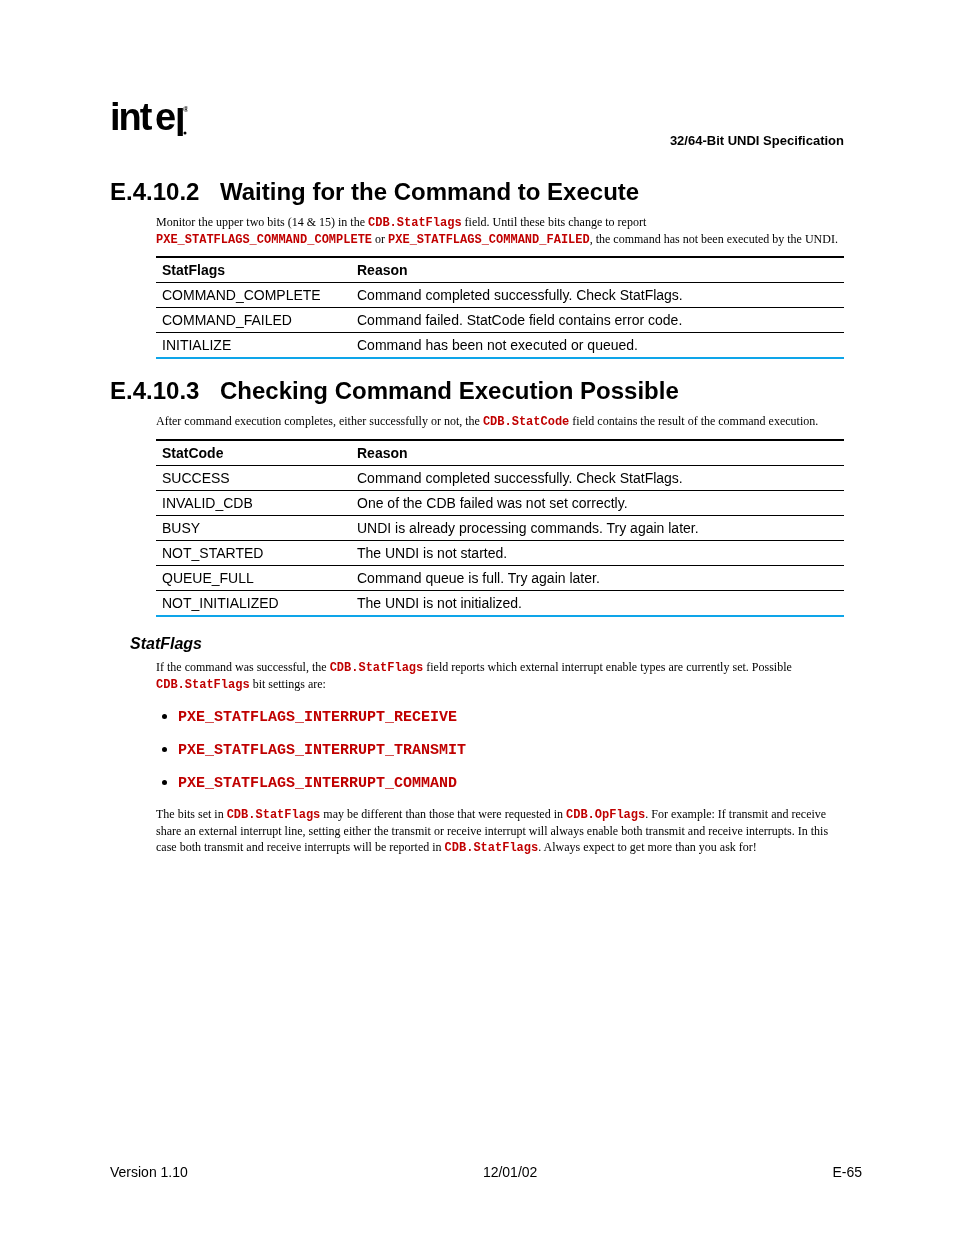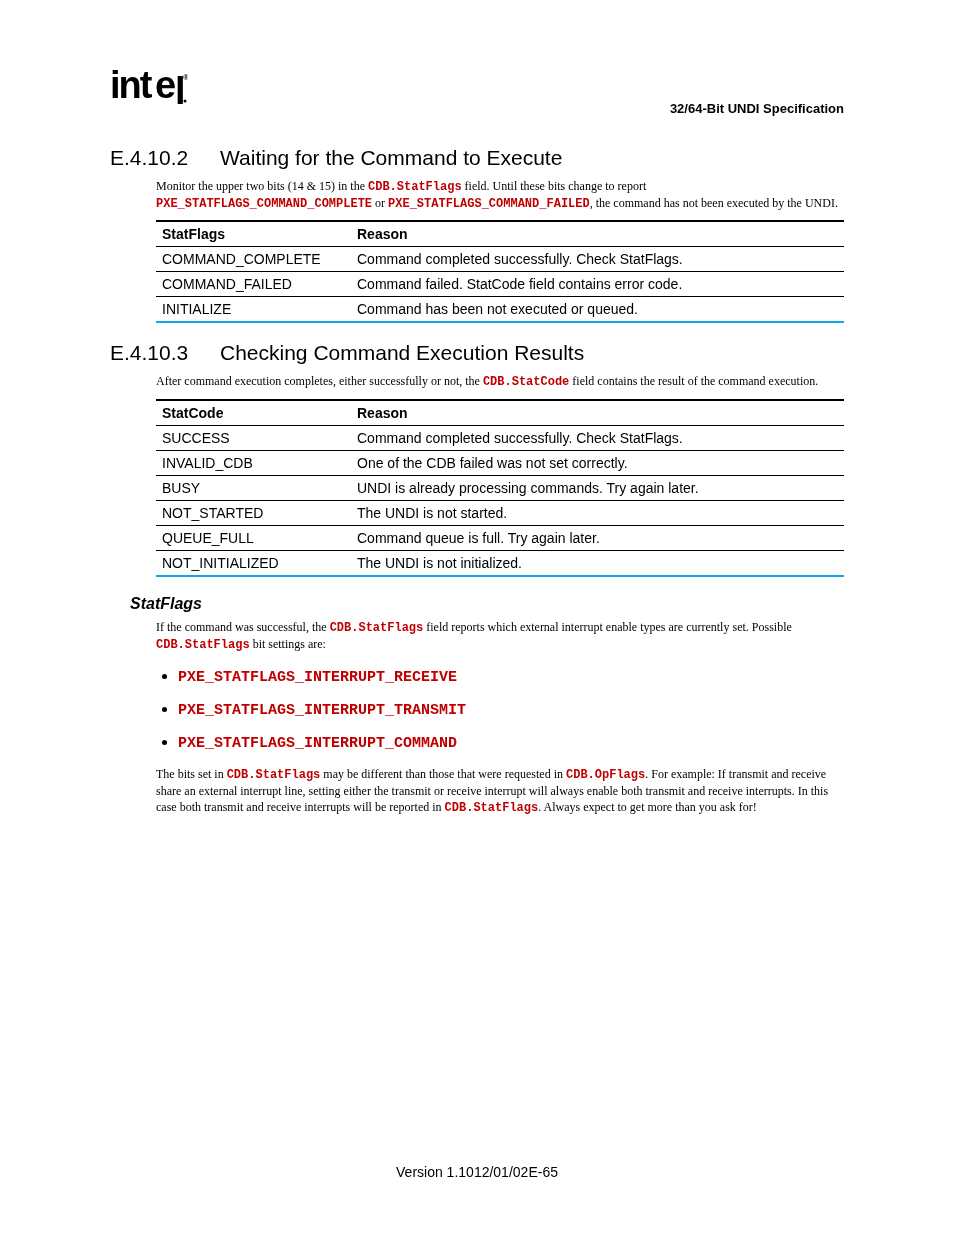--- a/index.html
+++ b/index.html
@@ -5,21 +5,21 @@
   body {
     margin: 0;
     padding: 0;
     font-family: Arial, Helvetica, sans-serif;
     font-size: 15px;
     color: #000;
     background: #fff;
     width: 954px;
   }
   .page {
-    padding: 60px 110px 40px 110px;
+    padding: 92px 110px 40px 110px;
     box-sizing: border-box;
     min-height: 1235px;
     position: relative;
   }
   .header-row {
     display: flex;
     justify-content: space-between;
     align-items: flex-end;
     margin-bottom: 30px;
   }
@@ -30,22 +30,22 @@
     letter-spacing: -2px;
   }
   .spec-title {
     font-family: Arial, sans-serif;
     font-size: 13px;
     font-weight: bold;
     margin-top: 41px;
   }
   .h3 {
     font-family: Arial, sans-serif;
-    font-weight: normal;
-    font-size: 21px;
+    font-weight: bold;
+    font-size: 24px;
     margin: 18px 0 8px 0;
   }
   .h3 .secnum {
     display: inline-block;
     width: 110px;
   }
   .para {
     font-family: "Times New Roman", Times, serif;
     font-size: 12px;
     line-height: 1.35;
@@ -101,23 +101,23 @@
   }
   ul.bullets li::marker {
     color: #000;
     font-family: Arial;
     font-size: 16px;
   }
   .footer {
     position: absolute;
     bottom: 55px;
     left: 110px;
-    right: 110px;
+    right: 92px;
     display: flex;
-    justify-content: center;
+    justify-content: space-between;
     font-family: Arial, sans-serif;
     font-size: 14px;
   }
 </style>
 </head>
 <body>
 
 <div class="page">
 
   <div class="header-row">
@@ -162,21 +162,21 @@
           <td>Command failed.  StatCode field contains error code.</td>
         </tr>
       <tr>
           <td>INITIALIZE</td>
           <td>Command has been not executed or queued.</td>
         </tr>
     </tbody>
   </table>
 
   <div class="h3">
-    <span class="secnum">E.4.10.3</span><span>Checking Command Execution Results</span>
+    <span class="secnum">E.4.10.3</span><span>Checking Command Execution Possible</span>
   </div>
 
   <div class="para">
     <span>After command execution completes, either successfully or not, the </span><span class="mono">CDB.StatCode</span><span> field contains the result of the command execution.</span>
   </div>
 
   <table class="data">
     <colgroup>
         <col class="c1">
         <col>

